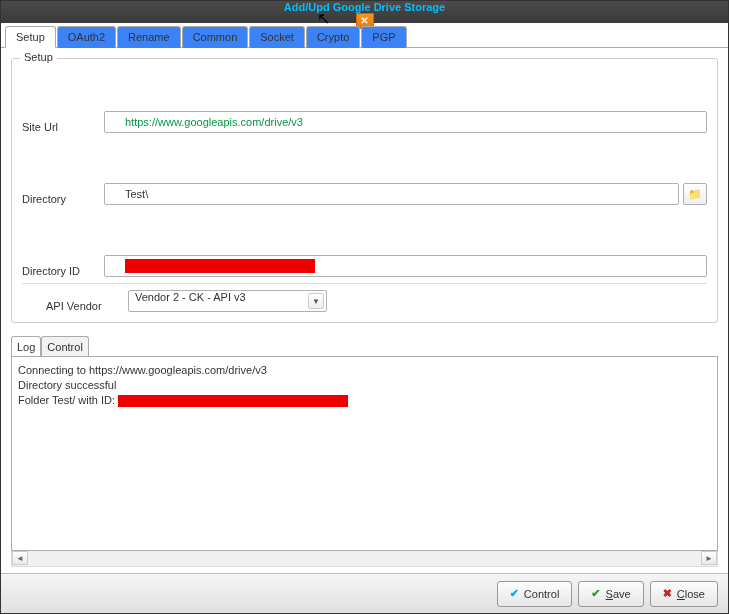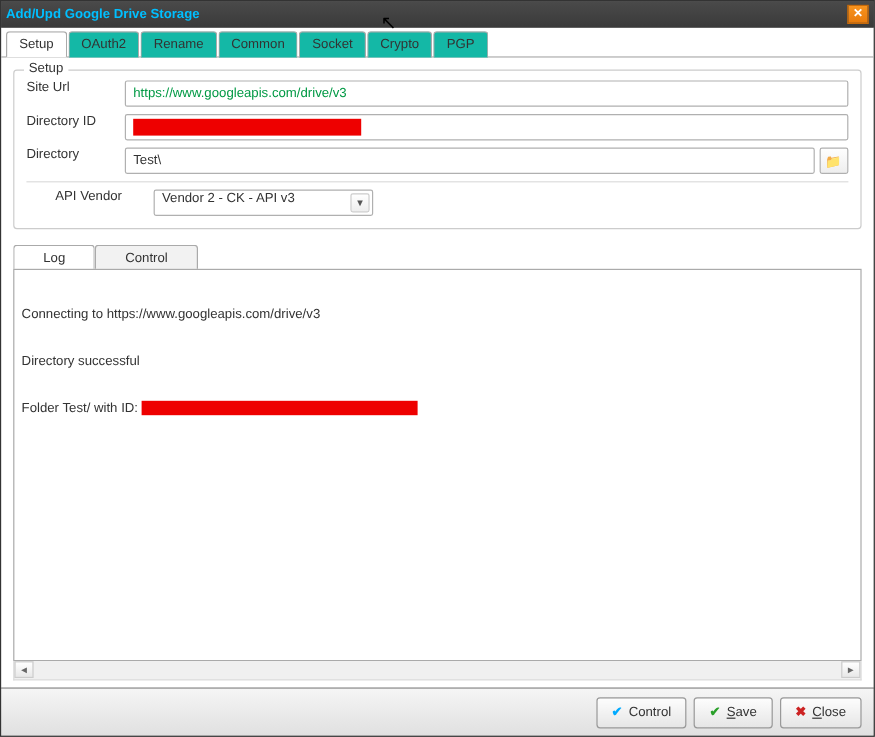--- a/index.html
+++ b/index.html
@@ -5,63 +5,63 @@
 * { box-sizing: border-box; margin: 0; padding: 0; font-family: Tahoma, Arial, sans-serif; font-size: 11px; }
 body { background: #555; width: 729px; height: 614px; overflow: hidden; }
 
 .window { width: 729px; height: 614px; background: #5a5a5a; border: 1px solid #333; display: flex; flex-direction: column; }
 
 .titlebar { height: 22px; background: linear-gradient(#4a4a4a, #3a3a3a); display: flex; align-items: center; padding: 0 4px; }
 .titlebar-text { color: #00bfff; font-weight: bold; font-size: 11px; flex: 1; }
 .close-btn { width: 18px; height: 16px; background: linear-gradient(#f7931e, #e87b0c); color: #fff; text-align: center; line-height: 14px; font-size: 10px; border: 1px solid #c66a0a; cursor: pointer; font-weight: bold; }
 
 .tabstrip { background: #fff; padding: 2px 0 0 4px; display: flex; border-bottom: 1px solid #aaa; }
-.tab { padding: 4px 10px; border: 1px solid #aaa; border-bottom: none; background: #14b8a6; margin-right: 1px; cursor: pointer; color: #333; border-top-left-radius: 3px; border-top-right-radius: 3px; position: relative; top: 1px; }
+.tab { padding: 4px 10px; border: 1px solid #aaa; border-bottom: none; background: #3b82f6; margin-right: 1px; cursor: pointer; color: #333; border-top-left-radius: 3px; border-top-right-radius: 3px; position: relative; top: 1px; }
 .tab.active { background: #fff; border-bottom: 1px solid #fff; }
 
 .content { flex: 1; background: #fff; padding: 6px 10px; display: flex; flex-direction: column; overflow: hidden; }
 
 .fieldset { border: 1px solid #ccc; border-radius: 3px; padding: 8px 10px 10px 10px; position: relative; margin-top: 4px; }
 .fieldset-legend { position: absolute; top: -8px; left: 8px; background: #fff; padding: 0 4px; color: #333; }
 
-.row { display: flex; align-items: flex-start; margin-bottom: 6px; }
+.row { display: flex; align-items: flex-end; margin-bottom: 6px; }
 .row:last-child { margin-bottom: 0; margin-left: 24px; }
 .label { width: 82px; color: #333; }
-.input { flex: 1; height: 22px; border: 1px solid #b0b0b0; background: #fff; padding: 0 6px; color: #333; border-radius: 2px; }
+.input { flex: 1; height: 22px; border: 1px solid #b0b0b0; background: #fff; padding: 0 20px; color: #333; border-radius: 2px; margin-top: 44px; }
 .input.green { color: #009944; }
 .folder-btn { width: 24px; height: 22px; margin-left: 4px; border: 1px solid #b0b0b0; background: linear-gradient(#fefefe,#eee); border-radius: 2px; display:flex; align-items:center; justify-content:center; cursor:pointer; }
-.select { width: 183px; height: 22px; border: 1px solid #b0b0b0; background: #fff; padding: 0 22px 0 6px; color: #333; border-radius: 2px; position: relative; }
+.select { width: 199px; height: 22px; border: 1px solid #b0b0b0; background: #fff; padding: 0 22px 0 6px; color: #333; border-radius: 2px; position: relative; }
 .select-arrow { position: absolute; right: 2px; top: 2px; width: 16px; height: 16px; border:1px solid #ccc; border-radius:2px; background:linear-gradient(#fff,#eee); display:flex; align-items:center; justify-content:center; color:#555; font-size:8px; }
 .divider { height:1px; background:#ddd; margin:6px 0; }
 
 .logtabs { display:flex; margin-top: 12px; }
-.logtab { padding: 4px 24px; border:1px solid #aaa; border-bottom:none; background:#f2f2f2; cursor:pointer; border-top-left-radius:3px; border-top-right-radius:3px; position:relative; top:1px; color:#333; }
+.logtab { padding: 4px 5px; border:1px solid #aaa; border-bottom:none; background:#f2f2f2; cursor:pointer; border-top-left-radius:3px; border-top-right-radius:3px; position:relative; top:1px; color:#333; }
 .logtab.active { background:#fff; }
 .logarea { flex:1; border:1px solid #aaa; background:#fff; padding:6px; color:#333; line-height:1.35; overflow:auto; position:relative; }
-.logline { white-space: pre; margin-top: 24px; }
+.logline { white-space: pre; }
 .red-block { display:inline-block; background:#e00; color:transparent; height:12px; vertical-align:middle; }
 .scrollbar-h { height:16px; background:#f0f0f0; border:1px solid #ddd; border-top:none; position:relative; }
 .scroll-arrow { width:16px; height:14px; position:absolute; top:0; background:linear-gradient(#fff,#e8e8e8); border:1px solid #ccc; display:flex; align-items:center; justify-content:center; font-size:8px; color:#666; }
 .scroll-arrow.left { left:0; }
 .scroll-arrow.right { right:0; }
 
 .footer { height: 40px; background: linear-gradient(#f5f5f5, #e0e0e0); border-top:1px solid #bbb; display:flex; align-items:center; justify-content:flex-end; padding: 0 10px; gap:6px; }
 .btn { height:26px; padding: 0 12px; border:1px solid #999; background:linear-gradient(#fdfdfd,#e6e6e6); border-radius:3px; display:flex; align-items:center; gap:5px; cursor:pointer; color:#333; }
 .btn u { text-decoration: underline; }
 .icon-check-blue { color:#00aaff; font-weight:bold; }
 .icon-check-green { color:#2aa02a; font-weight:bold; }
 .icon-x-red { color:#cc2222; font-weight:bold; }
 .cursor { position:absolute; left:316px; top:8px; font-size:16px; color:#000; pointer-events:none; }
 .redacted-dir { display:inline-block; width:190px; height:14px; background:#e00; vertical-align:middle; text-decoration:line-through; }
 </style>
 </head>
 <body>
 
 <div class="window">
-  <div class="titlebar" style="position:relative;">
+  <div class="titlebar" style="position:relative;flex-direction:column;">
     <span class="titlebar-text">Add/Upd Google Drive Storage</span>
     <span class="cursor">↖</span>
     <div class="close-btn">✕</div>
   </div>
 
   <div class="tabstrip">
     <div class="tab active">Setup</div>
     <div class="tab">OAuth2</div>
     <div class="tab">Rename</div>
     <div class="tab">Common</div>
@@ -73,31 +73,31 @@
   <div class="content">
     <div class="fieldset">
       <div class="fieldset-legend">Setup</div>
 
       <div class="row">
         <div class="label">Site Url</div>
         <input class="input green" value="https://www.googleapis.com/drive/v3" style="">
       </div>
 
       <div class="row">
-        <div class="label">Directory ID</div>
-        <div class="input" style="display:flex;align-items:center;">
-          <span class="redacted-dir"></span>
+        <div class="label">Directory</div>
+        <input class="input" value="Test\" style="">
+        <div class="folder-btn">
+          <span style="color:#e8a33d;">📁</span>
         </div>
       </div>
 
       <div class="row">
-        <div class="label">Directory</div>
-        <input class="input" value="Test\" style="">
-        <div class="folder-btn">
-          <span style="color:#e8a33d;">📁</span>
+        <div class="label">Directory ID</div>
+        <div class="input" style="display:flex;align-items:center;">
+          <span class="redacted-dir"></span>
         </div>
       </div>
 
       <div class="divider"></div>
 
 
       <div class="row">
         <div class="label">API Vendor</div>
         <div class="select">
           <span>Vendor 2 - CK - API v3</span>

